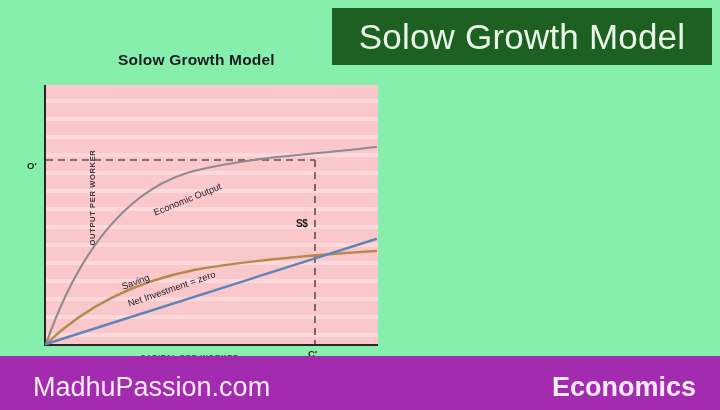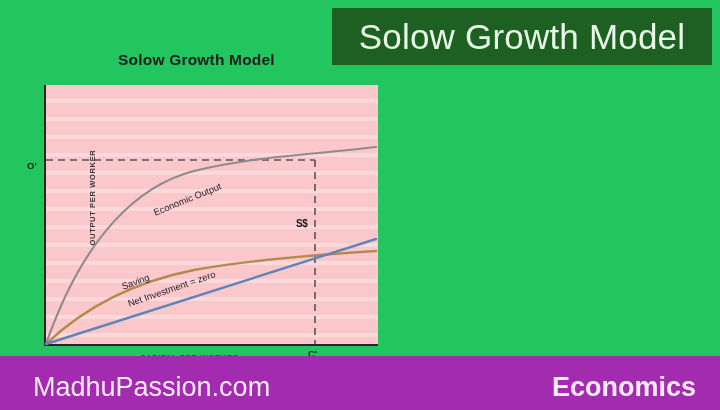--- a/index.html
+++ b/index.html
@@ -10,21 +10,21 @@
     width: 720px;
     height: 410px;
     overflow: hidden;
     font-family: "Liberation Sans", sans-serif;
     background: #fbd1d3;
   }
   #stage {
     position: relative;
     width: 720px;
     height: 410px;
-    background: #22c55e;
+    background: #86efac;
     overflow: hidden;
   }
 
   
   #title-banner {
     position: absolute;
     left: 332px;
     top: 8px;
     width: 380px;
     height: 57px;

